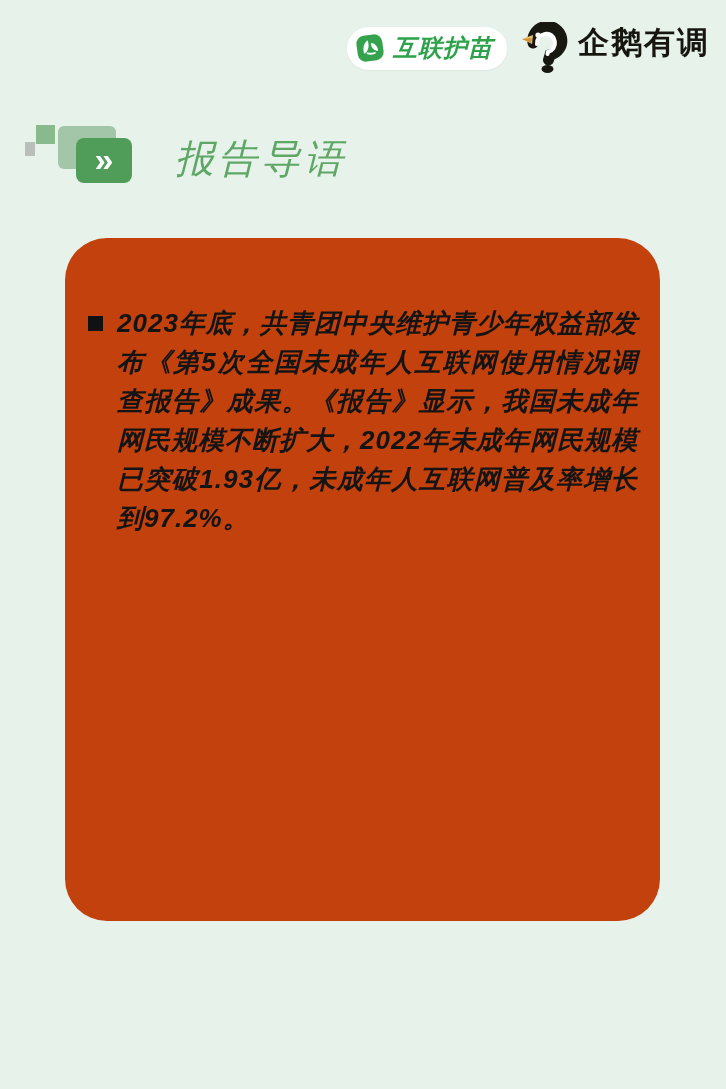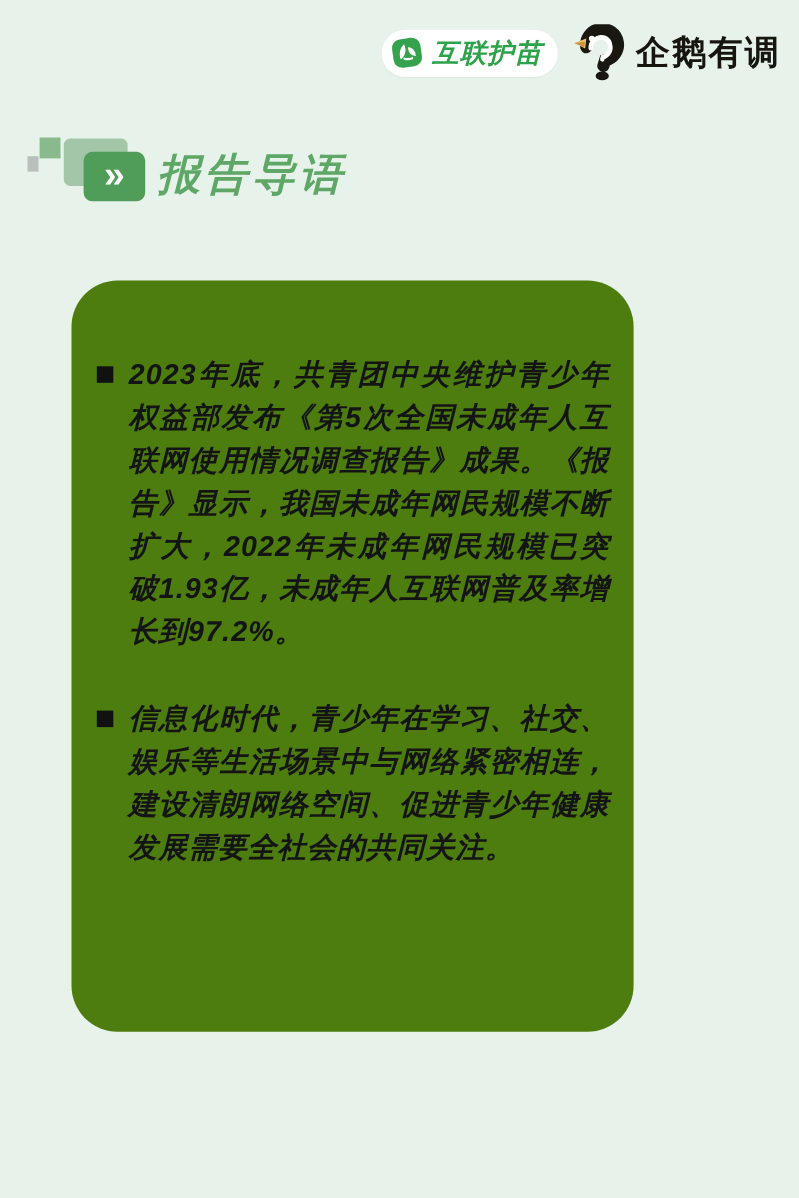--- a/index.html
+++ b/index.html
@@ -38,21 +38,21 @@
   .miao-badge .label {
     color: #2ea24a;
     font-weight: bold;
     font-style: italic;
     font-size: 24px;
     letter-spacing: 1px;
     white-space: nowrap;
   }
   .penguin-brand {
     display: flex;
-    align-items: center;
+    align-items: flex-start;
     gap: 6px;
   }
   .penguin-brand .label {
     color: #16160f;
     font-weight: bold;
     font-size: 31px;
     letter-spacing: 2px;
     white-space: nowrap;
   }
 
@@ -101,34 +101,35 @@
   .deco .chev {
     color: #ffffff;
     font-size: 34px;
     font-weight: bold;
     line-height: 1;
     padding-bottom: 4px;
   }
   .section-title {
     color: #5fa767;
     font-size: 39px;
-    font-weight: bold;
+    font-weight: normal;
     font-style: italic;
     letter-spacing: 4px;
+    margin-left: 32px;
     padding-top: 10px;
   }
 
   
   .card {
     position: absolute;
     left: 65px;
-    top: 255px;
-    width: 511px;
+    top: 238px;
+    width: 595px;
     height: 683px;
-    background: #4d7c0f;
+    background: #c2410c;
     border-radius: 42px;
     padding: 66px 22px 0 23px;
   }
   .bullet-item {
     display: flex;
     align-items: flex-start;
     gap: 14px;
     margin-bottom: 40px;
   }
   .bullet-marker {
@@ -202,21 +203,17 @@
     <div class="section-title">报告导语</div>
   </div>
 
   <div class="card">
 
     <div class="bullet-item">
       <span class="bullet-marker"></span>
       <p class="bullet-text">2023年底，共青团中央维护青少年权益部发布《第5次全国未成年人互联网使用情况调查报告》成果。《报告》显示，我国未成年网民规模不断扩大，2022年未成年网民规模已突破1.93亿，未成年人互联网普及率增长到97.2%。</p>
     </div>
 
-    <div class="bullet-item">
-      <span class="bullet-marker"></span>
-      <p class="bullet-text">信息化时代，青少年在学习、社交、娱乐等生活场景中与网络紧密相连，建设清朗网络空间、促进青少年健康发展需要全社会的共同关注。</p>
-    </div>
 
 
   </div>
 
 </div>
 
 </body></html>

